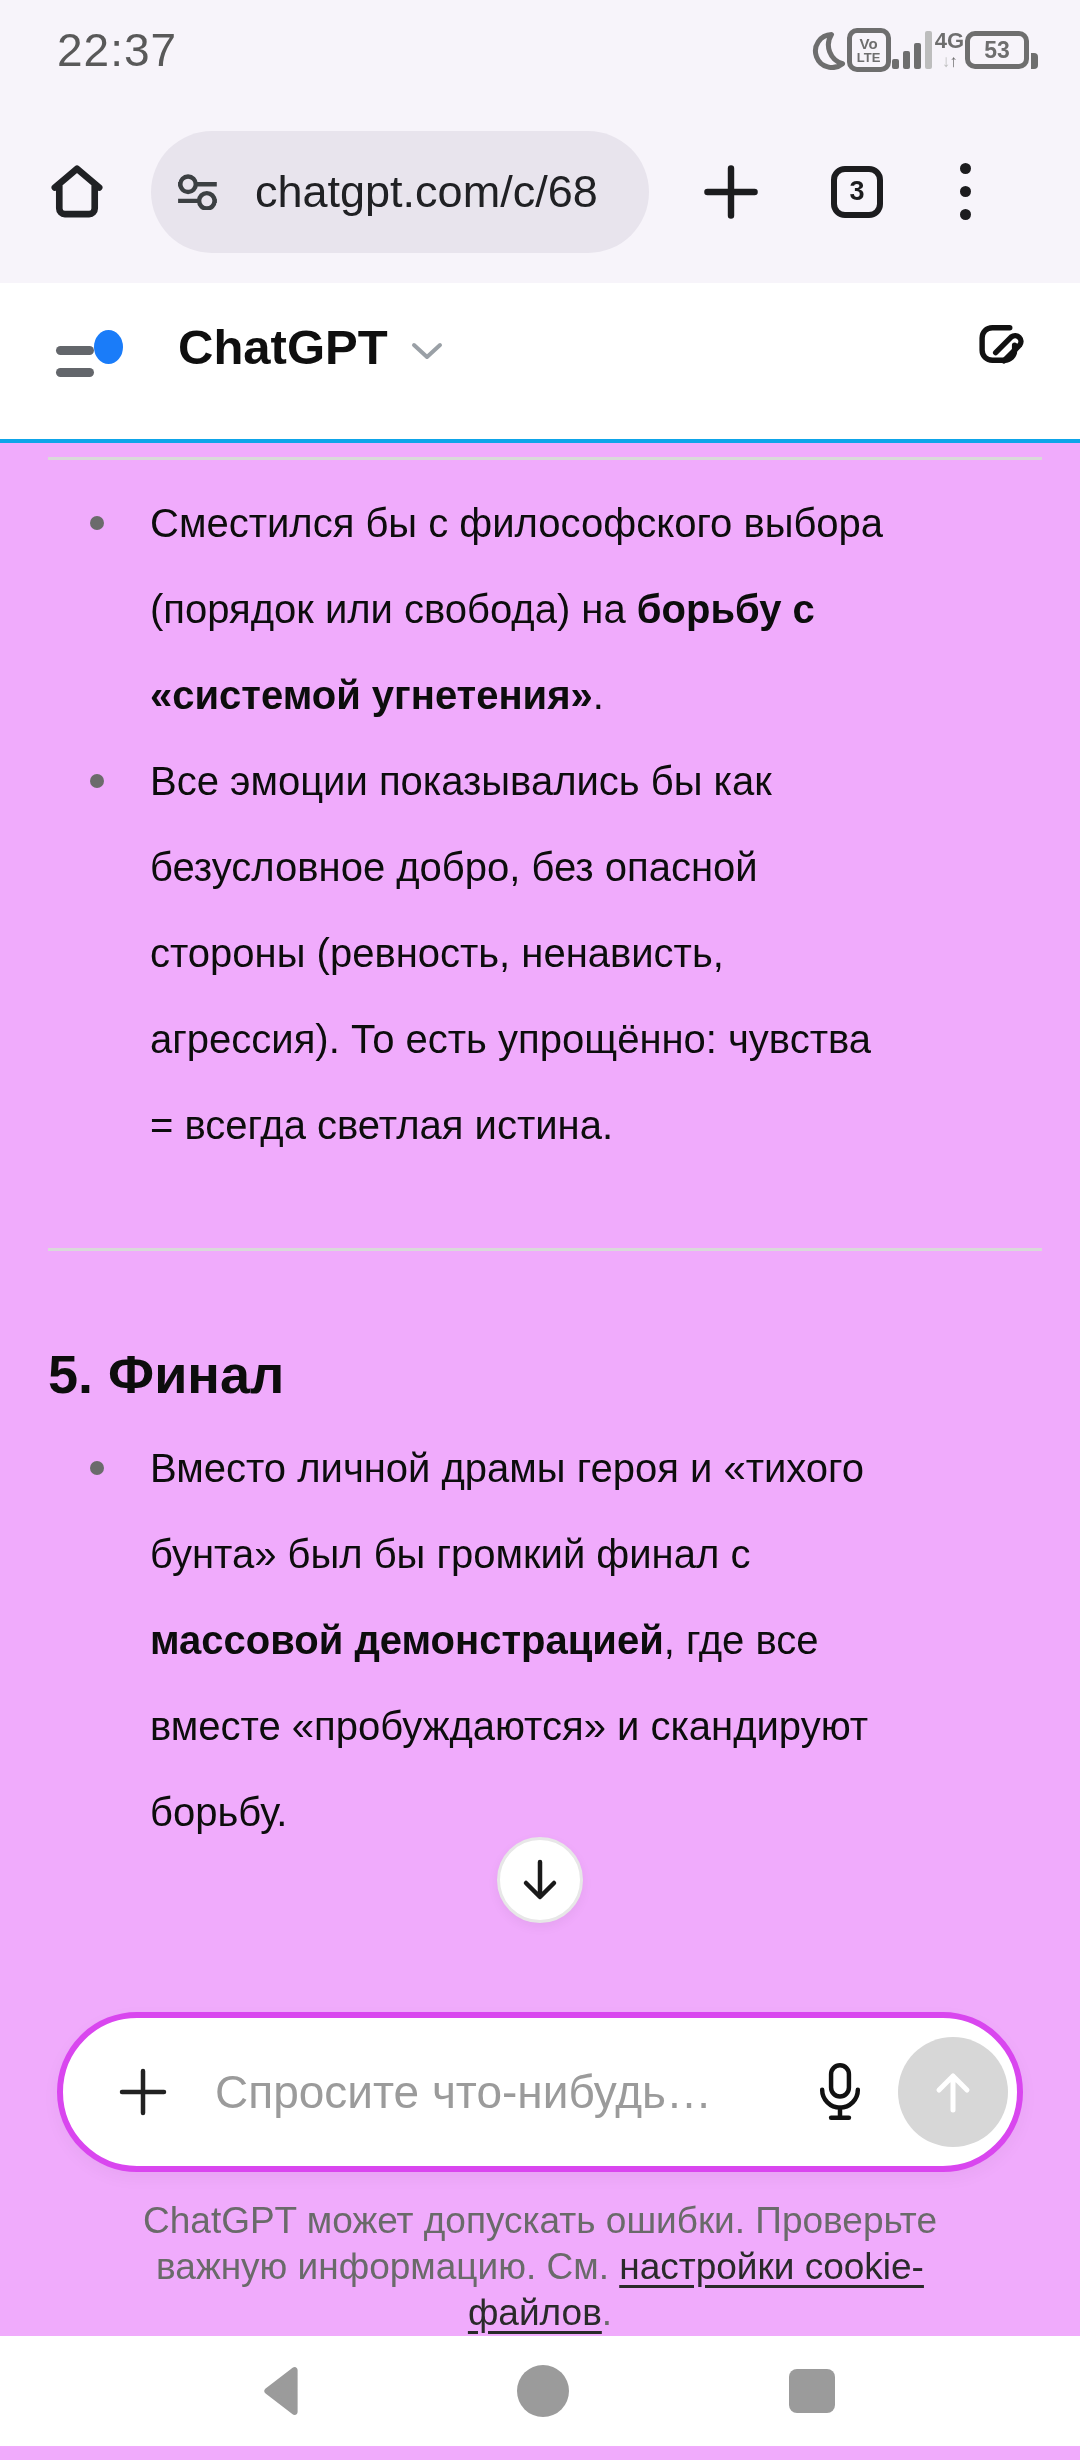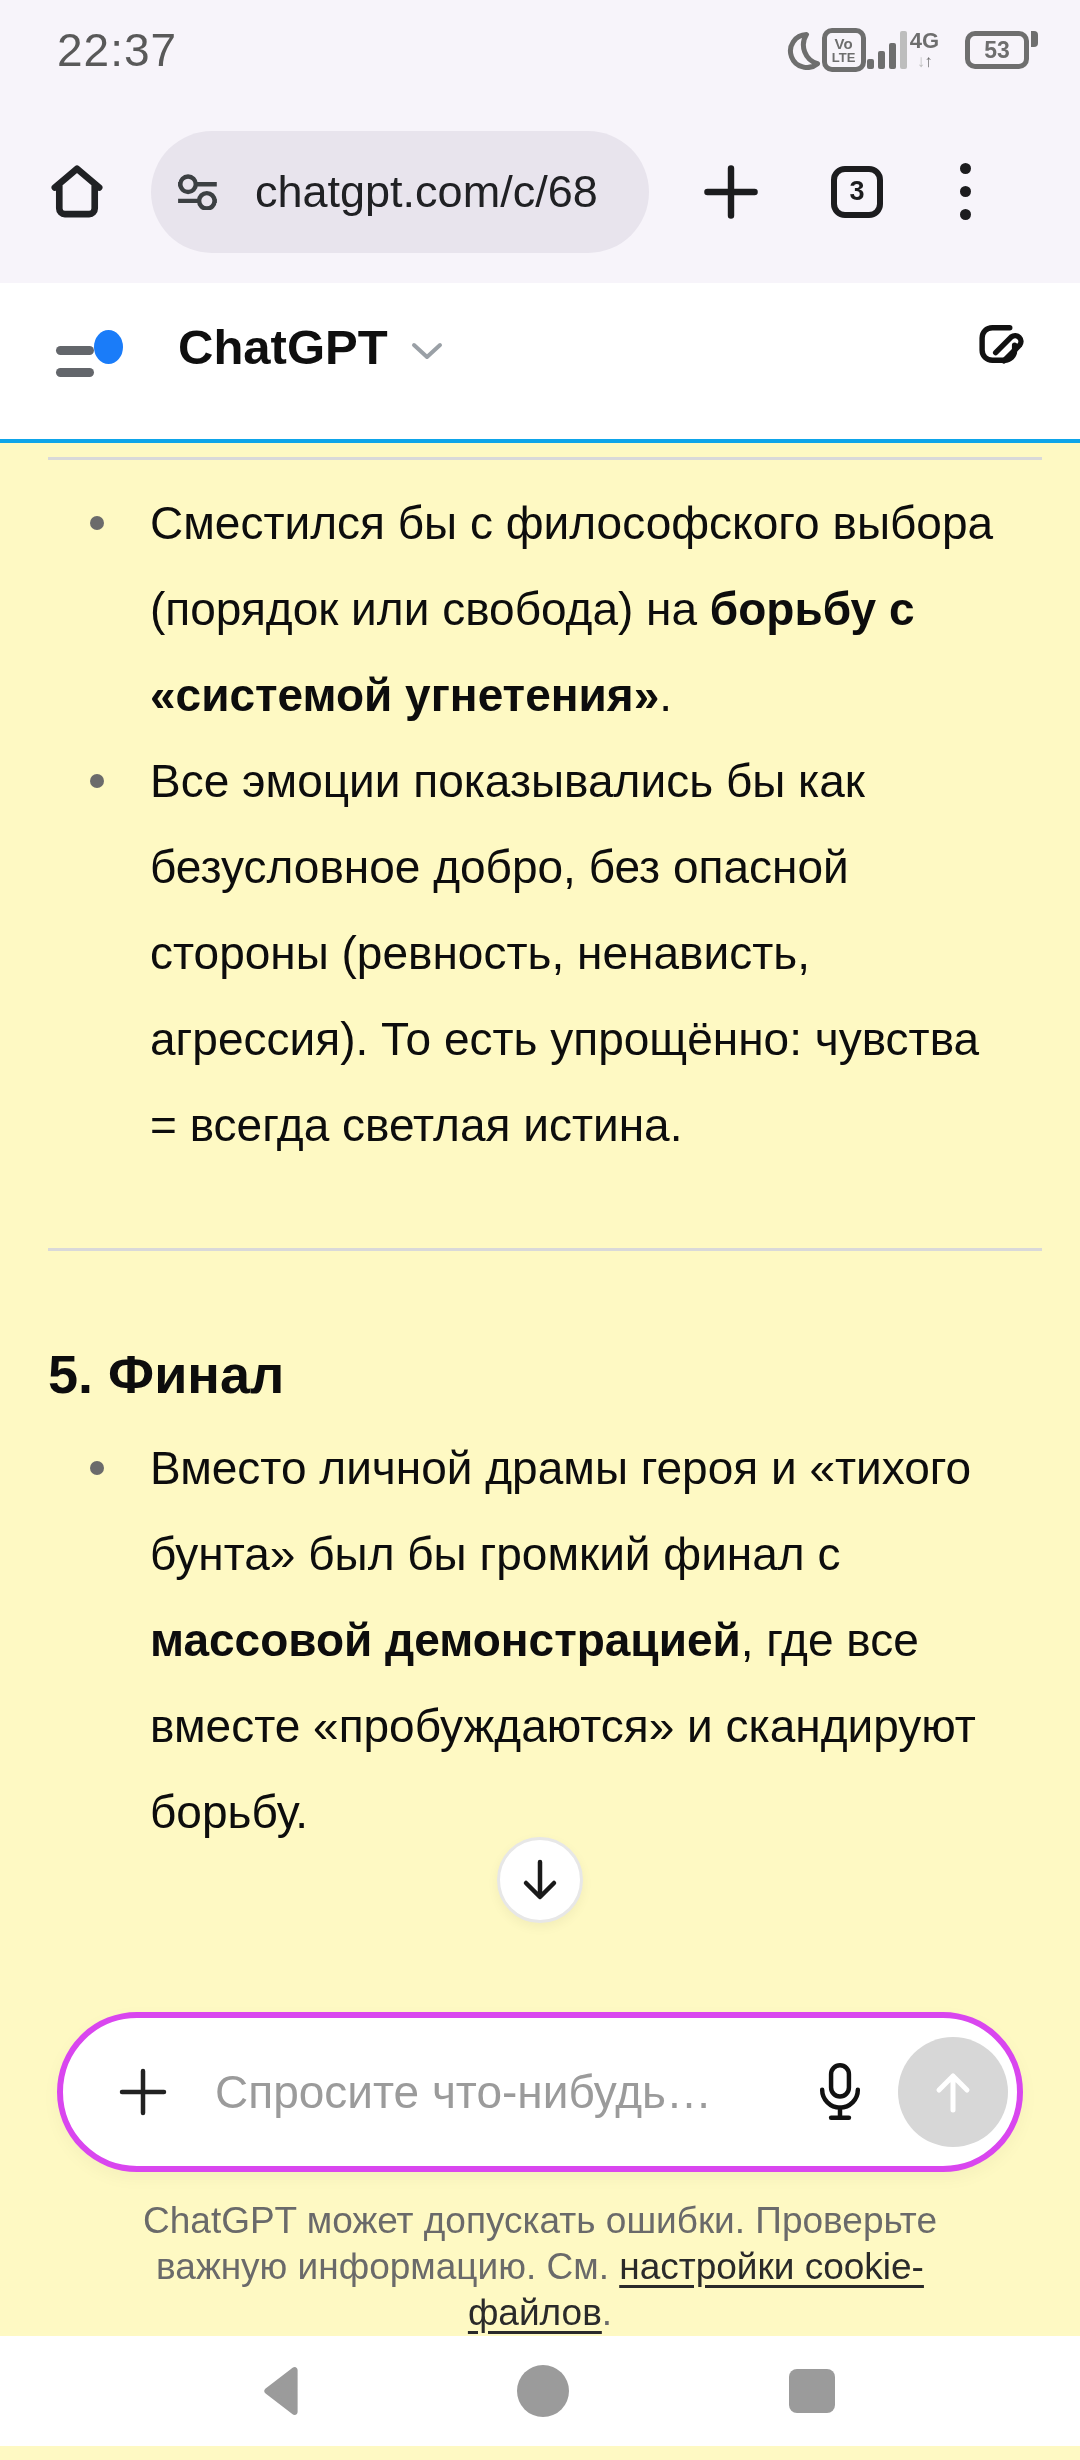--- a/index.html
+++ b/index.html
@@ -1,17 +1,17 @@
 <!DOCTYPE html>
 <html><head>
 <meta charset="utf-8">
 <style>
   html,body{margin:0;padding:0;background:#ffffff;}
   .screen{
-    position:relative;width:1080px;height:2460px;overflow:hidden;background:#fef9c3;
+    position:relative;width:1080px;height:2460px;overflow:hidden;background:#f0abfc;
     font-family:"Liberation Sans","DejaVu Sans",sans-serif;color:#0d0d0d;
   }
   
   .status-bar{position:absolute;left:0;top:0;width:1080px;height:100px;background:#f7f4fa;
     display:flex;align-items:center;justify-content:space-between;box-sizing:border-box;padding:0 42px 0 57px;}
   .status-time{font-size:46px;color:#595959;letter-spacing:1px;}
   .status-icons{display:flex;align-items:center;gap:1px;color:#6e6e6e;}
   .volte-badge{width:44px;height:44px;border:5px solid #6e6e6e;border-radius:10px;box-sizing:border-box;
     display:flex;flex-direction:column;align-items:center;justify-content:center;line-height:1;}
   .volte-badge span{font-weight:700;color:#6e6e6e;}
@@ -19,21 +19,21 @@
   .volte-bottom{font-size:13px;}
   .signal-bars{display:flex;align-items:flex-end;gap:4px;height:38px;}
   .signal-bars i{display:block;width:7px;border-radius:2px;background:#6e6e6e;}
   .sb1{height:10px;}.sb2{height:18px;}.sb3{height:26px;}
   .sb4{height:38px;background:#bdbdbd !important;}
   .net-block{display:flex;flex-direction:column;align-items:center;line-height:1;margin-left:2px;}
   .net-label{font-size:22px;font-weight:700;color:#6e6e6e;}
   .net-arrows{font-size:17px;letter-spacing:-1px;margin-top:1px;}
   .net-arrows .dn{color:#bdbdbd;}
   .net-arrows .up{color:#6e6e6e;}
-  .battery{display:flex;align-items:flex-start;margin-left:25px;}
+  .battery{display:flex;align-items:flex-end;}
   .battery-body{width:64px;height:38px;border:5px solid #6e6e6e;border-radius:10px;box-sizing:border-box;
     display:flex;align-items:center;justify-content:center;}
   .battery-body span{font-size:23px;font-weight:600;color:#6e6e6e;line-height:1;}
   .battery-nub{width:7px;height:16px;background:#6e6e6e;border-radius:0 4px 4px 0;margin-left:2px;}
   
   .browser-bar{position:absolute;left:0;top:100px;width:1080px;height:183px;background:#f7f4fa;
     display:flex;align-items:center;box-sizing:border-box;padding:0 30px 0 45px;}
   .home-btn{width:64px;height:64px;display:flex;align-items:center;justify-content:center;}
   .url-pill{margin-left:42px;width:498px;height:122px;background:#e8e4ed;border-radius:61px;
     display:flex;align-items:center;box-sizing:border-box;padding:0 20px 0 26px;overflow:hidden;}
@@ -58,21 +58,21 @@
   .compose-btn{position:absolute;left:972px;top:33px;width:56px;height:56px;display:flex;align-items:center;justify-content:center;}
   
   .chat{position:absolute;left:0;top:443px;width:1080px;box-sizing:border-box;padding:0 38px 0 48px;}
   .divider{height:3px;background:#d9d9d9;border:none;margin:14px 0 0 0;}
   .divider.mid{margin-top:80px;}
   .section-heading{font-size:54px;font-weight:700;line-height:62px;margin:100px 0 0 0;color:#0d0d0d;}
   .divider.mid + .section-heading{margin-top:92px;}
   .bullet-list{margin-top:20px;}
   .bullet-item{position:relative;padding-left:102px;}
   .bullet-dot{position:absolute;left:42px;top:36px;width:14px;height:14px;border-radius:50%;background:#6b6b6b;}
-  .line{font-size:46px;line-height:86px;white-space:nowrap;color:#0d0d0d;}
+  .line{font-size:40px;line-height:86px;white-space:nowrap;color:#0d0d0d;}
   .line b{font-weight:700;}
   
   .scroll-btn{position:absolute;left:497px;top:1837px;width:86px;height:86px;border-radius:50%;
     background:#ffffff;border:3px solid #e7e7e7;box-sizing:border-box;box-shadow:0 4px 12px rgba(0,0,0,.05);
     display:flex;align-items:center;justify-content:center;}
   
   .composer{position:absolute;left:57px;top:2012px;width:966px;height:160px;background:#ffffff;
     border:6px solid #d946ef;border-radius:82px;box-sizing:border-box;box-shadow:0 6px 18px rgba(0,0,0,.04);
     display:flex;align-items:center;}
   .composer-plus{margin-left:52px;width:56px;height:56px;display:flex;align-items:center;justify-content:center;}

